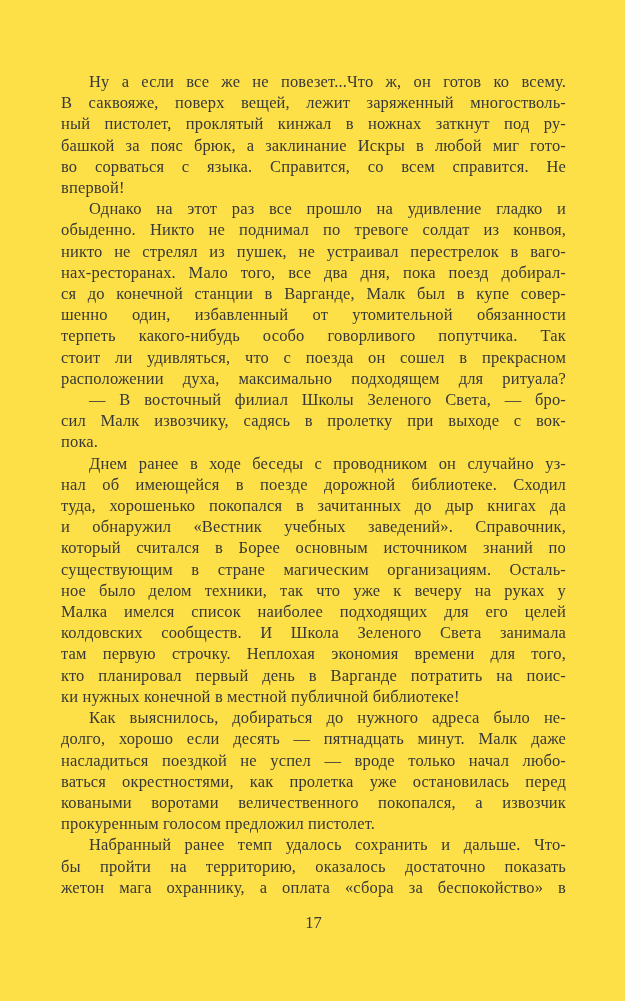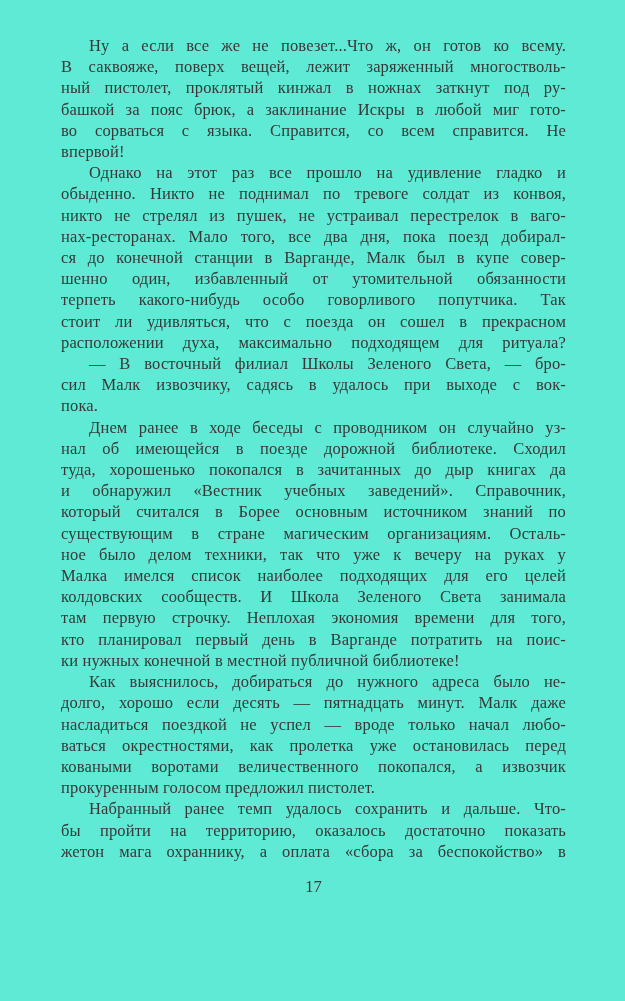--- a/index.html
+++ b/index.html
@@ -10,23 +10,23 @@
   body {
     width: 625px;
     height: 1001px;
     overflow: hidden;
     font-family: "Liberation Serif", "DejaVu Serif", serif;
     color: #383838;
   }
   .book-page {
     width: 625px;
     height: 1001px;
-    background: #5eead4;
+    background: #fde047;
     box-sizing: border-box;
-    padding-top: 35px;
+    padding-top: 71px;
   }
   .text-block {
     margin-left: 61px;
     width: 505px;
     font-size: 16.5px;
     line-height: 21.2px;
     letter-spacing: 0.15px;
   }
   .para {
     margin: 0;
@@ -79,21 +79,21 @@
 ся до конечной станции в Варганде, Малк был в купе совер-
 шенно один, избавленный от утомительной обязанности
 терпеть какого-нибудь особо говорливого попутчика. Так
 стоит ли удивляться, что с поезда он сошел в прекрасном
 расположении духа, максимально подходящем для ритуала?</div>
 
     </div>
 
     <div class="para">
       <div class="para-body">— В восточный филиал Школы Зеленого Света, — бро-
-сил Малк извозчику, садясь в удалось при выходе с вок-</div>
+сил Малк извозчику, садясь в пролетку при выходе с вок-</div>
       <div class="para-last">пока.</div>
     </div>
 
     <div class="para">
       <div class="para-body">Днем ранее в ходе беседы с проводником он случайно уз-
 нал об имеющейся в поезде дорожной библиотеке. Сходил
 туда, хорошенько покопался в зачитанных до дыр книгах да
 и обнаружил «Вестник учебных заведений». Справочник,
 который считался в Борее основным источником знаний по
 существующим в стране магическим организациям. Осталь-

